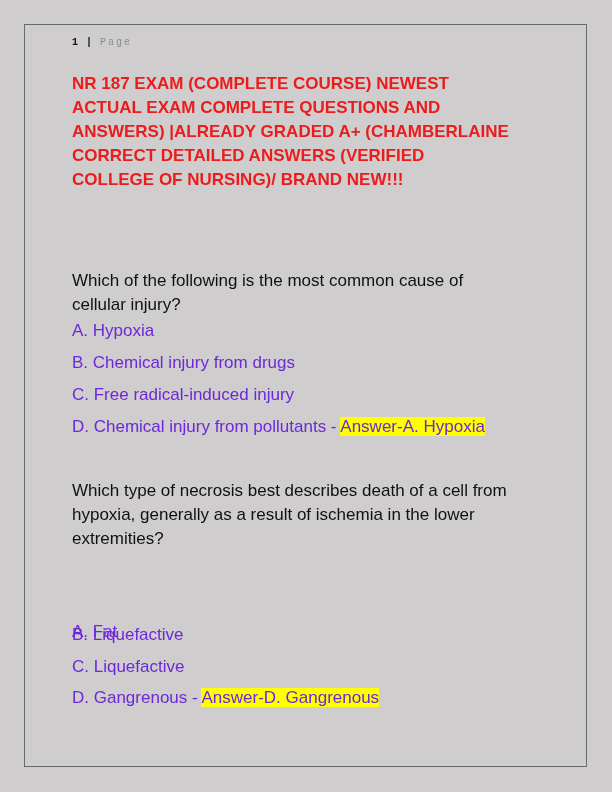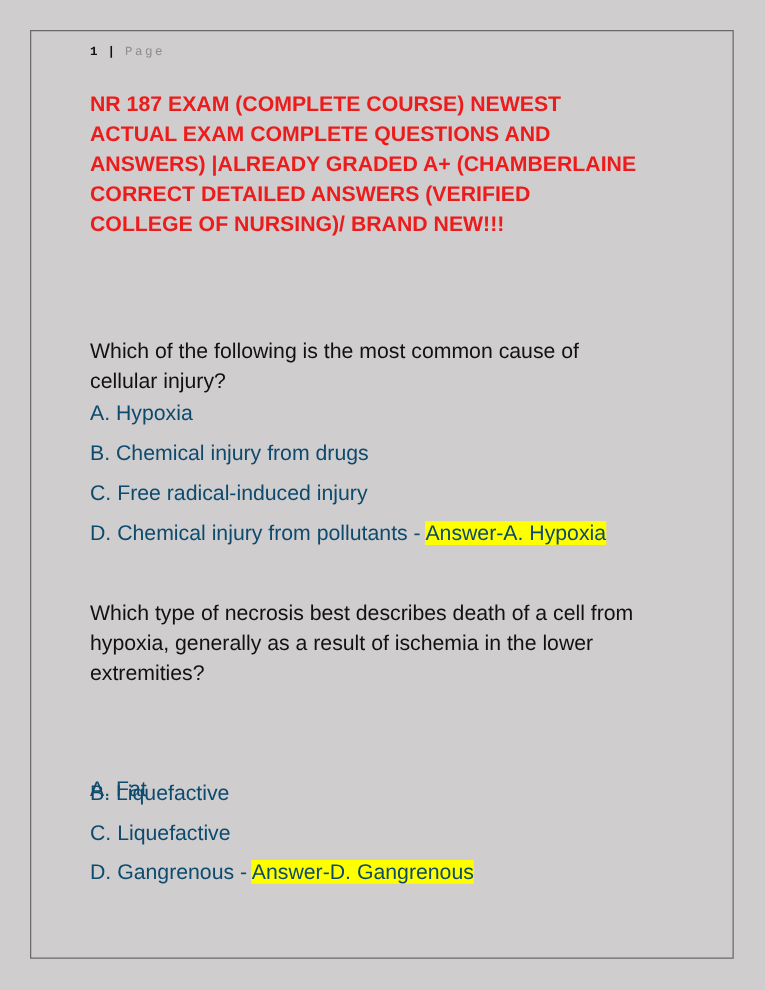--- a/index.html
+++ b/index.html
@@ -19,21 +19,21 @@
   .page-num .sep { color:#111; font-weight:bold; margin:0 1px; }
   .page-num .lbl { color:#8d8d8d; letter-spacing:2px; }
   .title {
     position:absolute; left:72px; top:72px; width:480px;
     color:#ec1c1c; font-weight:bold; font-size:17px; line-height:24px;
   }
   .q {
     position:absolute; left:72px; width:470px; color:#111; font-size:17px; line-height:24px;
   }
   .opt {
-    position:absolute; left:72px; color:#0c4a6e; font-size:17px; line-height:24px; white-space:nowrap;
+    position:absolute; left:72px; color:#6d28d9; font-size:17px; line-height:24px; white-space:nowrap;
   }
   .hl { background:#ffff00; }
 </style>
 </head>
 <body>
 
 <div class="page-border"></div>
 
 <div class="page-num">
   <span class="n">1</span>

